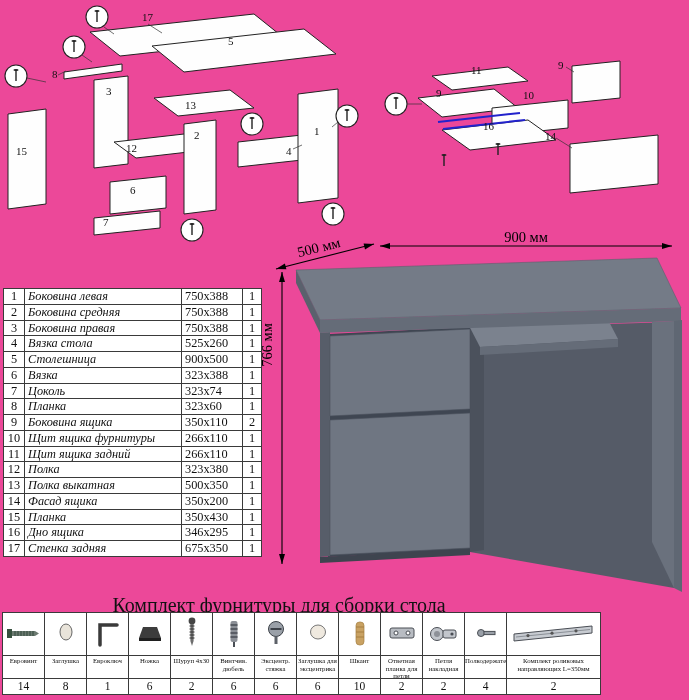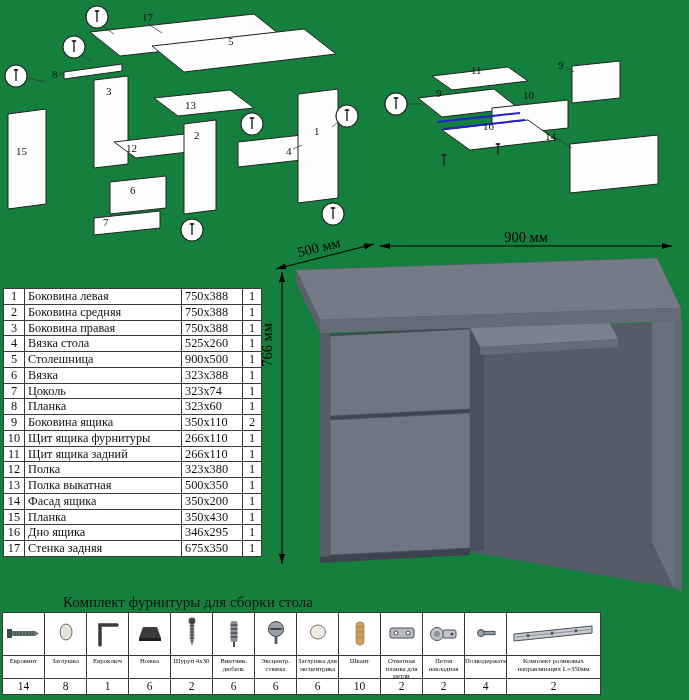--- a/index.html
+++ b/index.html
@@ -1,40 +1,40 @@
 <!DOCTYPE html>
 <html><head>
 <meta charset="utf-8">
 <style>
   html,body{margin:0;padding:0;background:#fff;}
-  .page{position:relative;width:689px;height:700px;background:#15803d;
+  .page{position:relative;width:689px;height:700px;background:#ec4899;
         font-family:"Liberation Serif",serif;color:#111;overflow:hidden;}
   svg{display:block;}
   .abs{position:absolute;}
   
   .panel{fill:#fefefe;stroke:#222;stroke-width:1;}
   .detail-circle{fill:#ffffff;stroke:#222;stroke-width:1.1;}
   .leader{stroke:#333;stroke-width:0.7;}
   .callout{font:11px "Liberation Serif",serif;fill:#111;}
   .blue-guide{stroke:#2222cc;stroke-width:2;}
   
   .dim-line{stroke:#000;stroke-width:1.1;}
   .dim-arrow{fill:#000;}
   .dim-label{font:14.5px "Liberation Serif",serif;fill:#000;}
   
   .parts-table{position:absolute;left:3px;top:288px;border-collapse:collapse;background:#fff;}
   .parts-table td{border:1px solid #3a3a3a;font-size:12.3px;line-height:1.2;
                   padding:0 3px;white-space:nowrap;}
   .c-num{width:14px;text-align:center;}
-  .c-name{width:150px;}
+  .c-name{width:150px;font-style:italic;}
   .c-size{width:54px;}
   .c-qty{width:12px;text-align:center;}
   
-  .hw-title{position:absolute;top:594px;left:63px;width:490px;
-            font-size:15px;}
+  .hw-title{position:absolute;top:594px;left:34px;width:490px;text-align:center;
+            font-size:20px;}
   .hw-table{position:absolute;left:2px;top:612px;display:flex;align-items:stretch;}
   .hw-cell{width:43px;border:1px solid #3a3a3a;margin-left:-1px;display:flex;
            flex-direction:column;background:#fff;box-sizing:border-box;}
   .hw-cell:first-child{margin-left:0;}
   .hw-cell.wide{width:95px;}
   .hw-icon{height:42px;display:flex;align-items:center;justify-content:center;overflow:hidden;}
   .hw-label{border-top:1px solid #3a3a3a;font-size:6.8px;line-height:1.12;text-align:center;
             height:23px;padding:1px 0;box-sizing:border-box;overflow:hidden;}
   .hw-qty{border-top:1px solid #3a3a3a;font-size:11.5px;text-align:center;height:15px;
           line-height:15px;}

